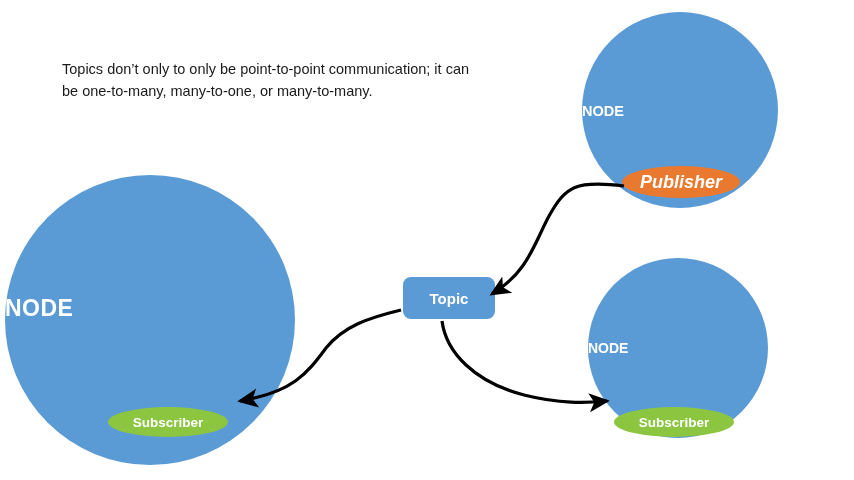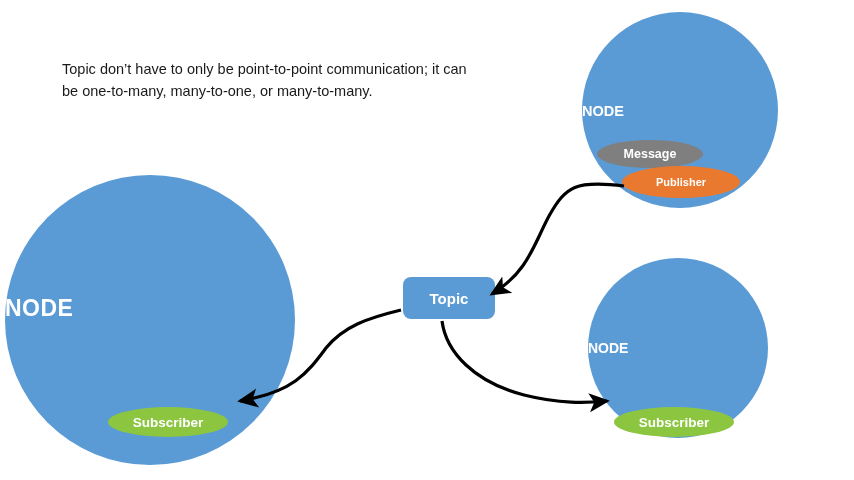--- a/index.html
+++ b/index.html
@@ -68,30 +68,29 @@
     width: 854px;
     height: 480px;
     pointer-events: none;
   }
 </style>
 </head>
 <body>
 
 <div id="canvas">
 
-  <div class="caption">Topic don’t have to only be point-to-point communication; it can be one-to-many, many-to-one, or many-to-many.</div>
+  <div class="caption">Topics don’t only to only be point-to-point communication; it can be one-to-many, many-to-one, or many-to-many.</div>
 
   <div class="node-circle" style="left:5px; top:175px; width:290px; height:290px;"></div>
   <div class="node-label" style="left:5px; top:295px; width:290px; font-size:23px; letter-spacing:0.5px;">NODE</div>
   <div class="pill pill-green" style="left:108px; top:387px; width:120px; height:30px; font-size:13.5px;">Subscriber</div>
 
   <div class="node-circle" style="left:582px; top:12px; width:196px; height:196px;"></div>
   <div class="node-label" style="left:582px; top:103px; width:196px; font-size:14.5px;">NODE</div>
-  <div class="pill pill-gray" style="left:597px; top:140px; width:106px; height:28px; font-size:12.5px;">Message</div>
-  <div class="pill pill-orange" style="left:622px; top:166px; width:118px; height:32px; font-size:11px;">Publisher</div>
+  <div class="pill pill-orange" style="left:622px; top:166px; width:118px; height:32px; font-size:18px;font-style:italic;">Publisher</div>
 
   <div class="node-circle" style="left:588px; top:258px; width:180px; height:180px;"></div>
   <div class="node-label" style="left:588px; top:340px; width:180px; font-size:14px;">NODE</div>
   <div class="pill pill-green" style="left:614px; top:387px; width:120px; height:30px; font-size:13.5px;">Subscriber</div>
 
   <div class="topic-box" style="left:403px; top:277px; width:92px; height:42px;">Topic</div>
 
   <svg id="arrows" viewBox="0 0 854 480" xmlns="http://www.w3.org/2000/svg">
     <defs>
       <marker id="head" markerWidth="7" markerHeight="7" refX="5.6" refY="3" orient="auto" markerUnits="strokeWidth">

